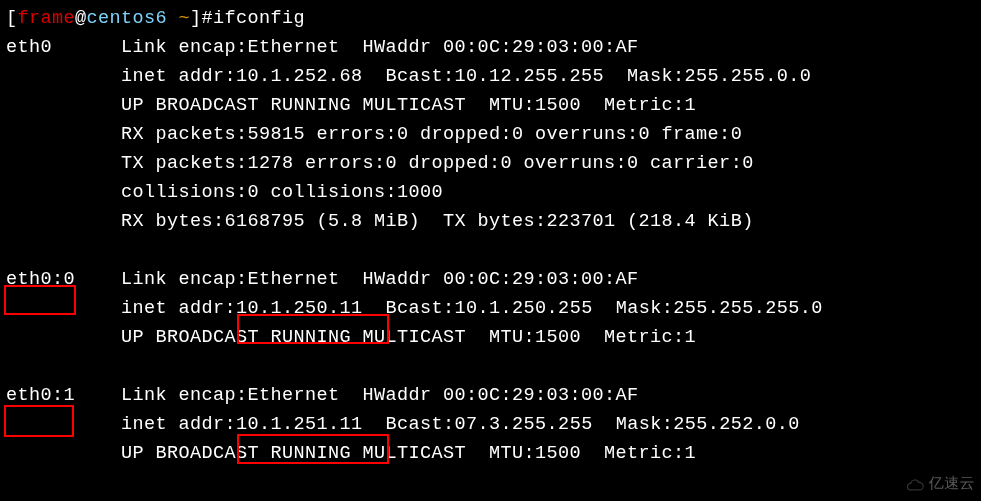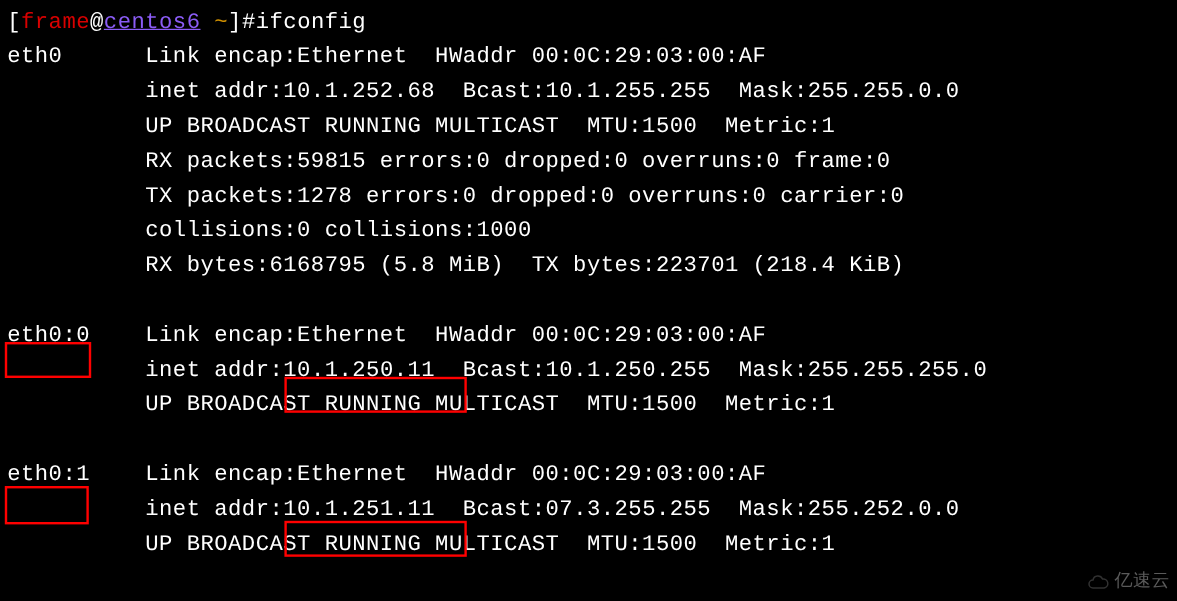--- a/index.html
+++ b/index.html
@@ -19,21 +19,21 @@
     letter-spacing: 0.4px;
     padding: 4px 6px 8px 6px;
     box-sizing: border-box;
     width: 981px;
     height: 501px;
     position: relative;
   }
   .prompt-open  { color: #ffffff; }
   .prompt-user  { color: #d80000; }
   .prompt-at    { color: #ffffff; }
-  .prompt-host  { color: #8b5cf6; text-decoration: underline; }
+  .prompt-host  { color: #7dd3fc; }
   .prompt-path  { color: #d09000; }
   .prompt-close { color: #ffffff; }
   .line { white-space: pre; }
   .box {
     position: absolute;
     border: 2px solid #ff0000;
     box-sizing: border-box;
     pointer-events: none;
   }
   .box-eth00   { left: 4px;   top: 285px; width: 72px;  height: 30px; }
@@ -56,21 +56,21 @@
   .watermark svg { opacity: 0.55; }
 </style>
 </head>
 <body>
 
 <div class="terminal">
 
   <div class="line"><span class="prompt-open">[</span><span class="prompt-user">frame</span><span class="prompt-at">@</span><span class="prompt-host">centos6</span><span class="prompt-open"> </span><span class="prompt-path">~</span><span class="prompt-close">]#</span><span>ifconfig</span></div>
 
   <div class="line"><span>eth0</span><span>      </span><span>Link encap:Ethernet  HWaddr 00:0C:29:03:00:AF  </span></div>
-  <div class="line"><span>          </span><span>inet addr:10.1.252.68  Bcast:10.1.255.255  Mask:255.255.0.0</span></div>
+  <div class="line"><span>          </span><span>inet addr:10.1.252.68  Bcast:10.12.255.255  Mask:255.255.0.0</span></div>
   <div class="line"><span>          </span><span>UP BROADCAST RUNNING MULTICAST  MTU:1500  Metric:1</span></div>
   <div class="line"><span>          </span><span>RX packets:59815 errors:0 dropped:0 overruns:0 frame:0</span></div>
   <div class="line"><span>          </span><span>TX packets:1278 errors:0 dropped:0 overruns:0 carrier:0</span></div>
   <div class="line"><span>          </span><span>collisions:0 collisions:1000 </span></div>
   <div class="line"><span>          </span><span>RX bytes:6168795 (5.8 MiB)  TX bytes:223701 (218.4 KiB)</span></div>
 
   <div class="line"> </div>
 
   <div class="line"><span>eth0:0</span><span>    </span><span>Link encap:Ethernet  HWaddr 00:0C:29:03:00:AF  </span></div>
   <div class="line"><span>          </span><span>inet addr:</span><span>10.1.250.11</span><span>  Bcast:10.1.250.255  Mask:255.255.255.0</span></div>

